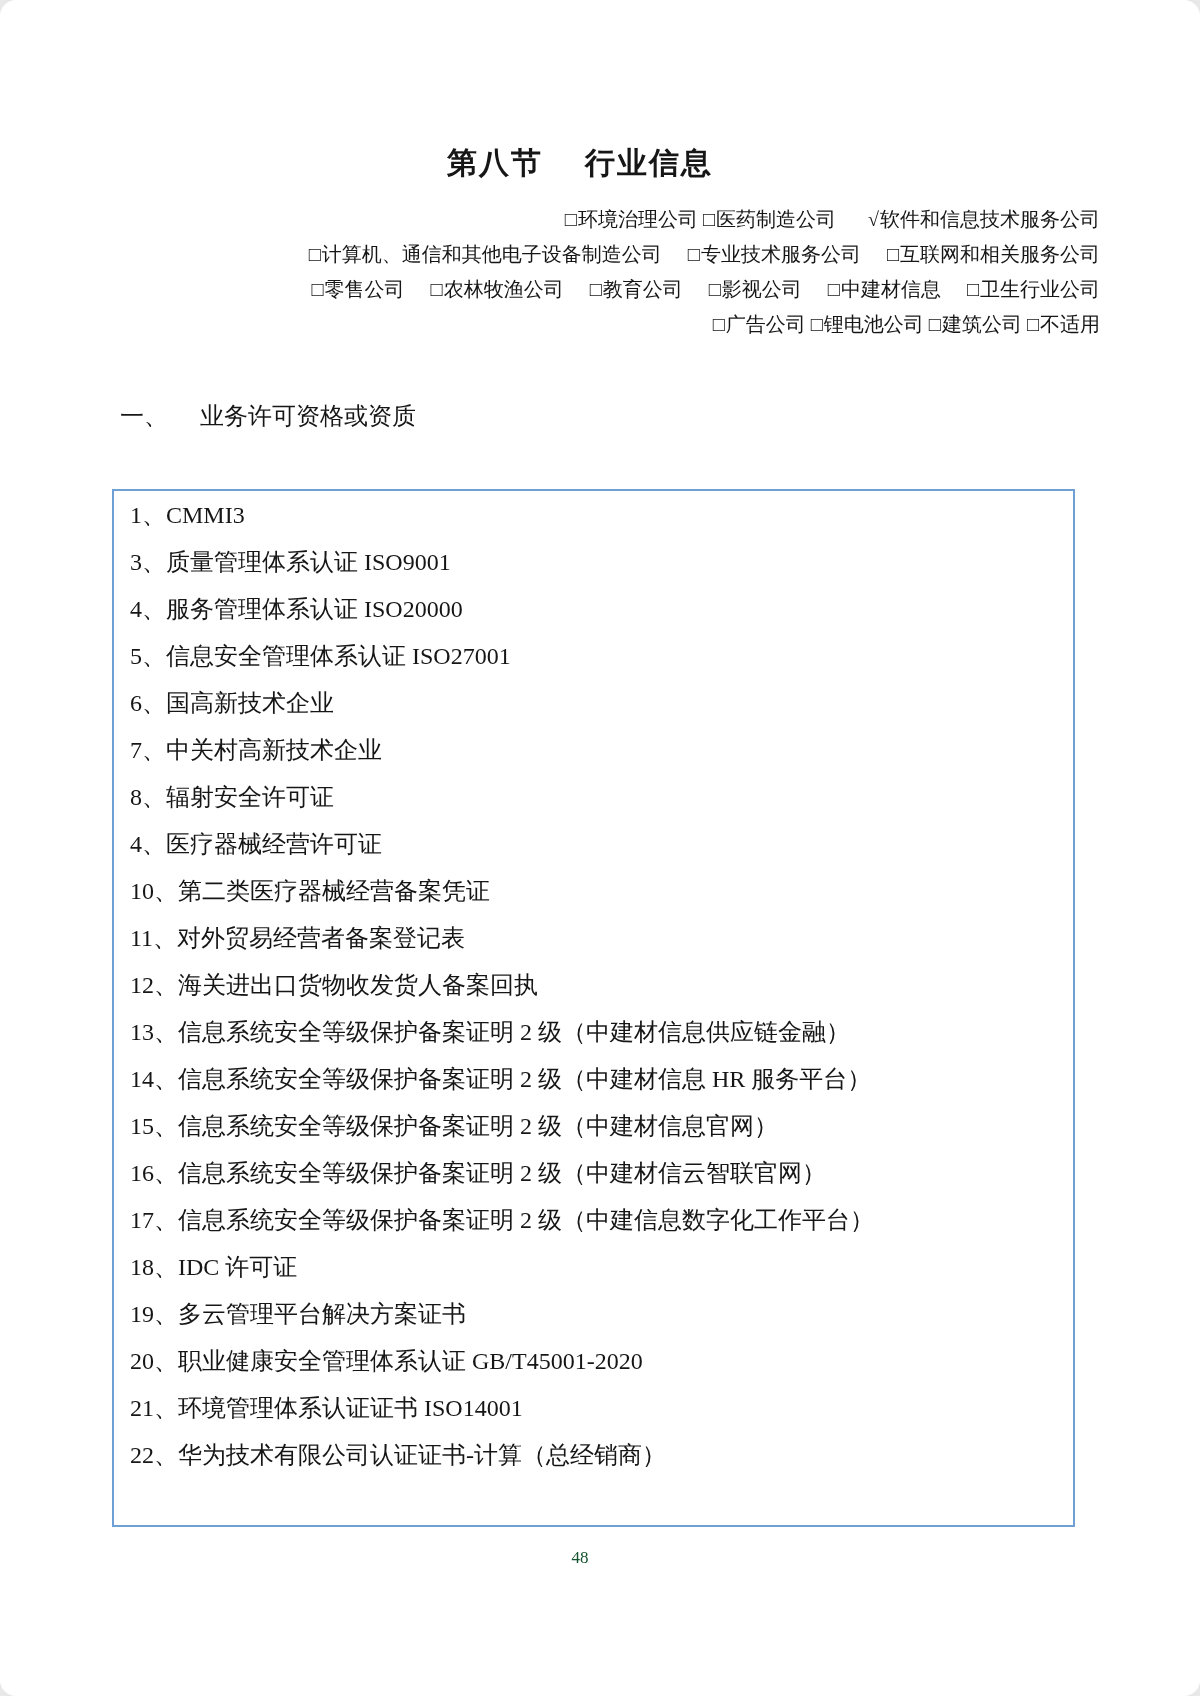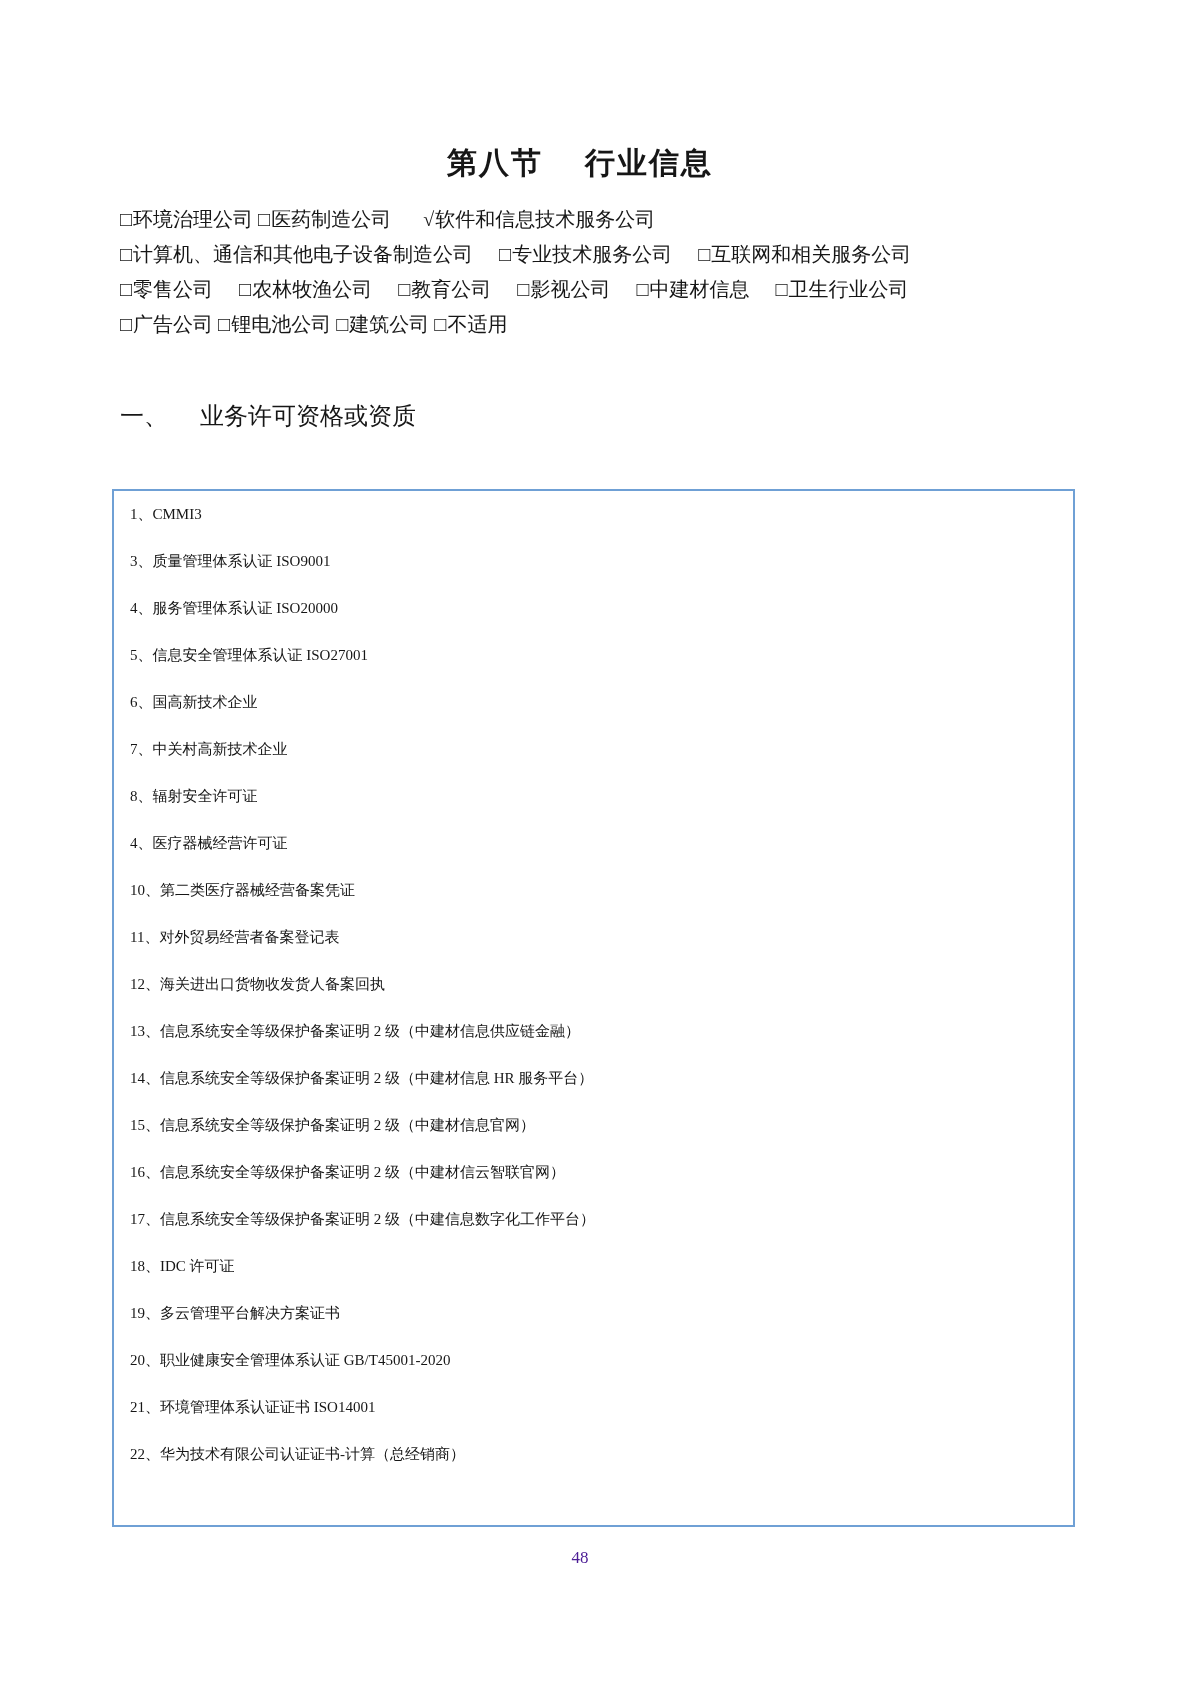--- a/index.html
+++ b/index.html
@@ -9,20 +9,21 @@
   }
   .page {
     position: relative;
     width: 1200px;
     height: 1696px;
     margin: 0 auto;
     background: #ffffff;
     font-family: "Liberation Serif", "DejaVu Serif", serif;
     color: #161616;
     overflow: hidden;
+    border-radius: 16px;
   }
 
   
   .page-title {
     position: absolute;
     top: 143px;
     left: 0;
     width: 1160px;
     text-align: center;
     font-size: 30px;
@@ -35,21 +36,21 @@
   
   .industry-block {
     position: absolute;
     top: 202px;
     left: 120px;
     width: 980px;
     font-size: 20px;
     line-height: 35px;
     white-space: nowrap;
   }
-  .cb-line { height: 35px; }
+  .cb-line { height: 35px; text-align: right; }
   .cb-item { display: inline-block; margin-right: 21px; }
   .cb-line:last-child .cb-item, .cb-item:last-child { margin-right: 0; }
   .cb-line.line-0 .cb-item:first-child { margin-right: 0; }
   .cb-line.line-0 .cb-item:nth-child(2) { margin-right: 27px; }
   .cb-mark { display: inline-block; margin-right: 1px; }
 
   
   .section-heading {
     position: absolute;
     top: 400px;
@@ -69,33 +70,33 @@
     height: 1038px;
     box-sizing: border-box;
     border: 2px solid #6FA0D5;
     padding: 0 12px 0 16px;
     background: #ffffff;
   }
   .license-item {
     height: 47px;
     display: flex;
     align-items: center;
-    font-size: 15px;
+    font-size: 24px;
     white-space: nowrap;
   }
 
   
   .page-number {
     position: absolute;
     top: 1548px;
     left: 0;
     width: 1160px;
     text-align: center;
     font-size: 17px;
-    color: #4c1d95;
+    color: #14532d;
   }
 </style>
 </head>
 <body>
 
 <div class="page">
 
   <div class="page-title">
     <span>第八节</span><span class="title-part2">行业信息</span>
   </div>

